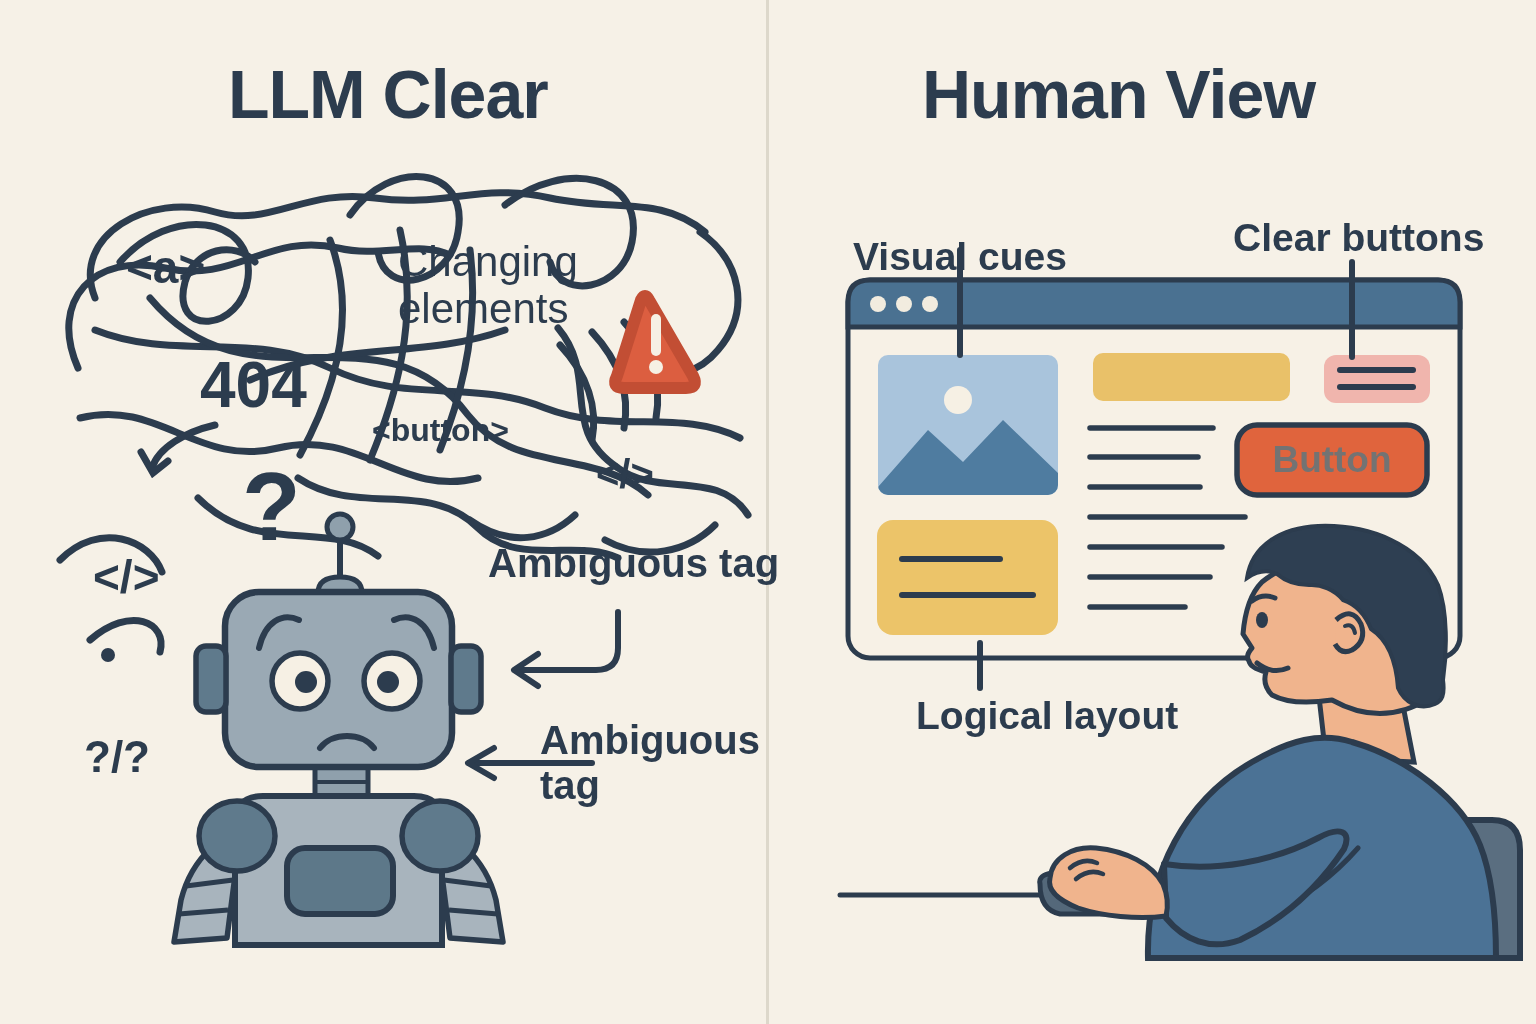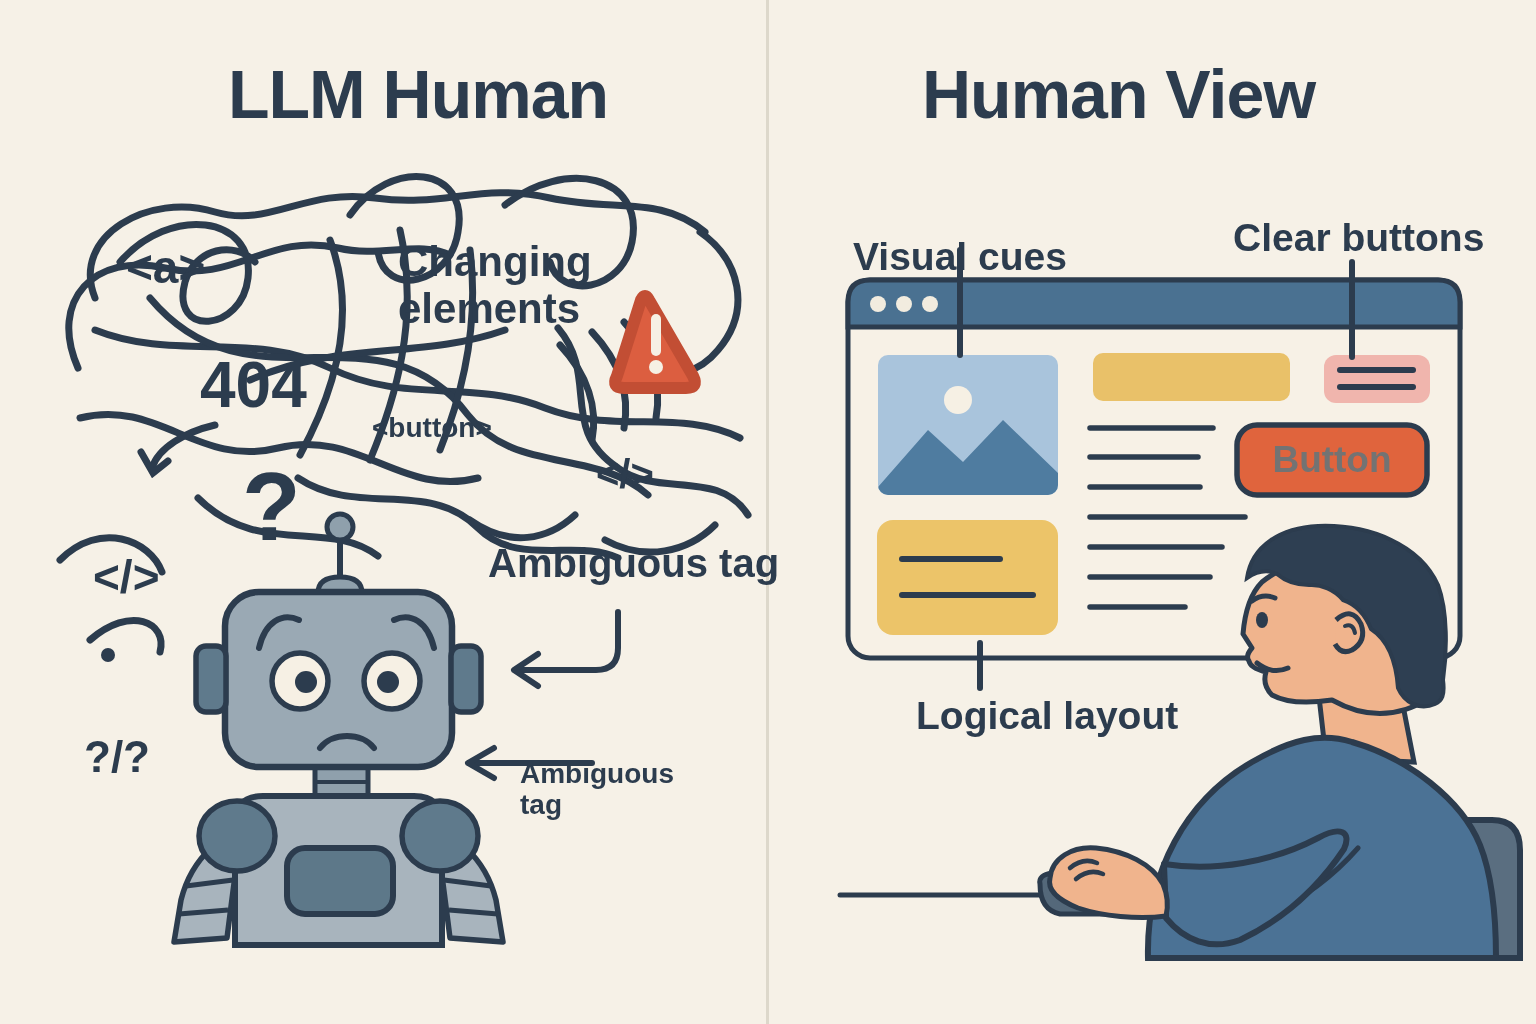--- a/index.html
+++ b/index.html
@@ -193,38 +193,38 @@
       <g>
         <path d="M1050,878 C1052,858 1072,846 1096,848 C1126,851 1152,864 1163,884 C1168,896 1168,908 1166,916 C1138,920 1102,916 1078,908 C1058,900 1047,890 1050,878 Z" fill="#f0b48d" stroke="#2c3c4e" stroke-width="5"></path>
         <path d="M1070,868 Q1083,857 1097,863" fill="none" stroke="#2c3c4e" stroke-width="4.5" stroke-linecap="round"></path>
         <path d="M1076,879 Q1089,868 1103,874" fill="none" stroke="#2c3c4e" stroke-width="4.5" stroke-linecap="round"></path>
       </g>
     </g>
   </svg>
 
   <div class="divider"></div>
 
-  <div class="lbl title" style="left:228px;top:55px;">LLM Human</div>
+  <div class="lbl title" style="left:228px;top:55px;">LLM Clear</div>
   <div class="lbl title" style="left:922px;top:55px;">Human View</div>
 
   <div class="lbl mono-tag" style="left:126px;top:240px;font-size:46px;">&lt;a&gt;</div>
-  <div class="lbl two-line" style="left:398px;top:238px;font-size:42px;font-weight:700;">
+  <div class="lbl two-line" style="left:398px;top:238px;font-size:42px;font-weight:400;">
     <span>Changing</span><br>
     <span>elements</span>
   </div>
   <div class="lbl mono-tag" style="left:200px;top:348px;font-size:64px;">404</div>
-  <div class="lbl mono-tag" style="left:372px;top:412px;font-size:28px;">&lt;button&gt;</div>
+  <div class="lbl mono-tag" style="left:372px;top:412px;font-size:32px;">&lt;button&gt;</div>
   <div class="lbl mono-tag" style="left:596px;top:452px;font-size:40px;">&lt;/&gt;</div>
 
   <div class="lbl mono-tag" style="left:242px;top:452px;font-size:96px;">?</div>
   <div class="lbl mono-tag" style="left:93px;top:550px;font-size:46px;">&lt;/&gt;</div>
   <div class="lbl mono-tag" style="left:84px;top:732px;font-size:44px;">?/?</div>
 
   <div class="lbl ann" style="left:488px;top:541px;font-size:40px;">Ambiguous tag</div>
-  <div class="lbl ann two-line" style="left:520px;top:718px;font-size:28px;margin-top:40px;">
+  <div class="lbl ann two-line" style="left:540px;top:718px;font-size:40px;">
     <span>Ambiguous</span><br>
     <span>tag</span>
   </div>
 
   <div class="lbl ann" style="left:853px;top:200px;margin-top:35px;">Visual cues</div>
   <div class="lbl ann" style="left:916px;top:694px;">Logical layout</div>
   <div class="lbl ann" style="left:1233px;top:216px;">Clear buttons</div>
 
   <div class="btn-label">Button</div>
 

